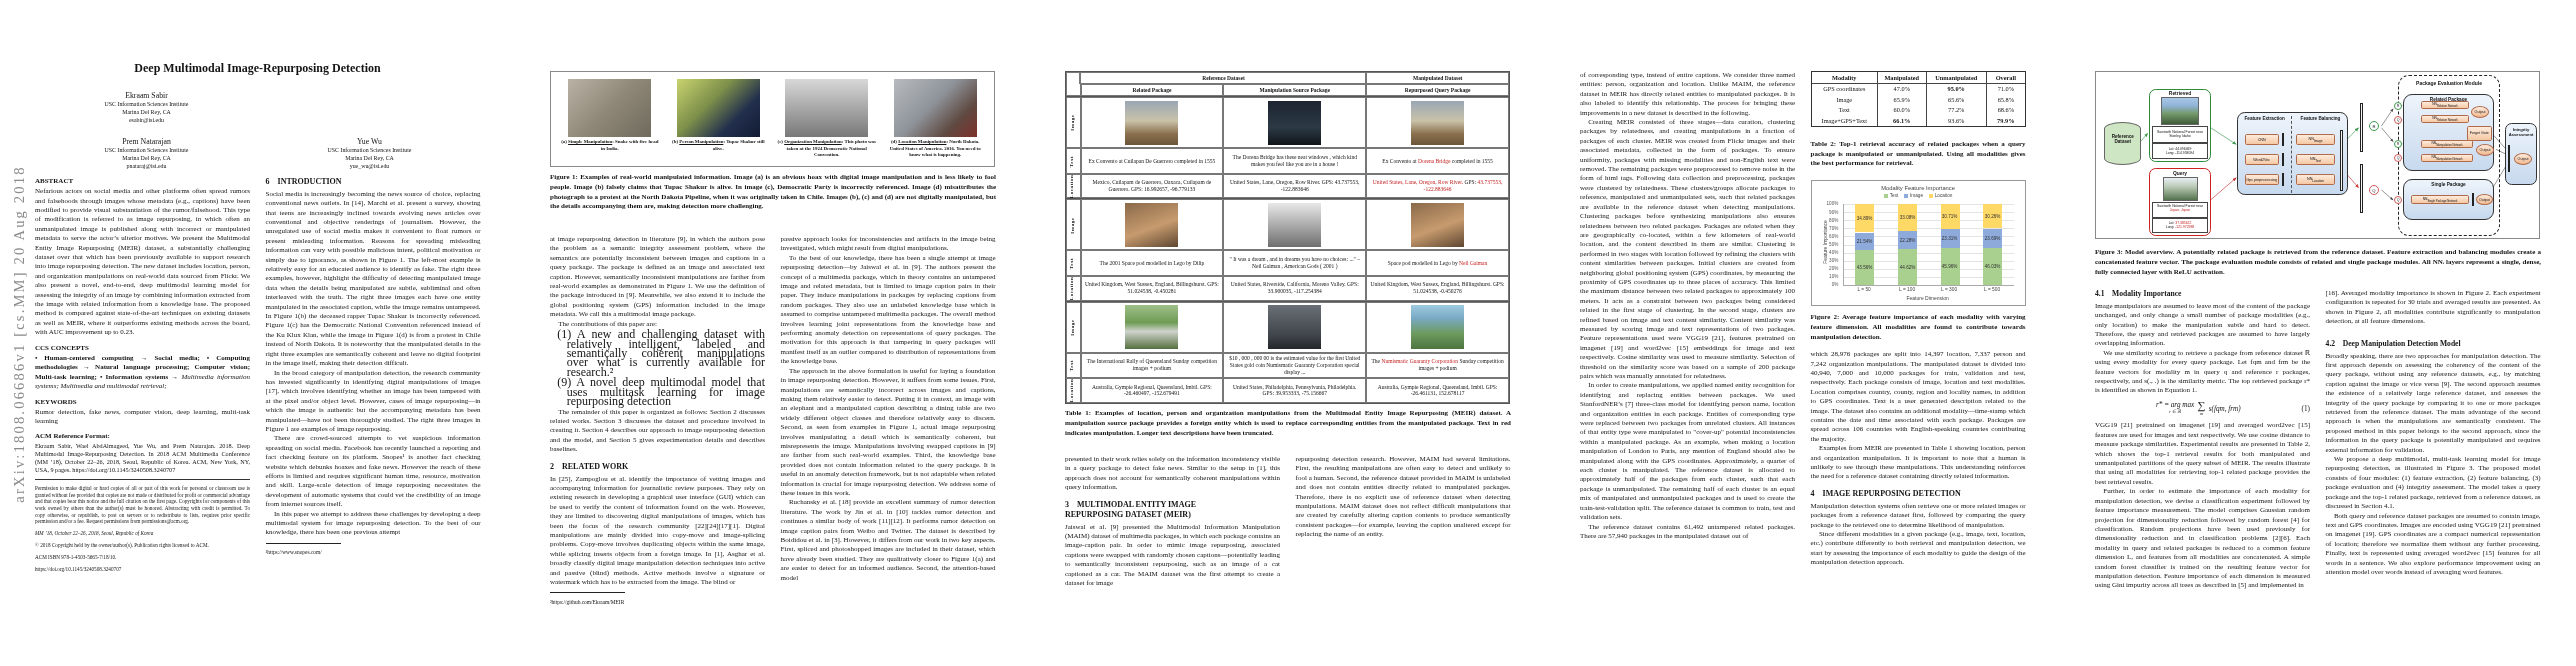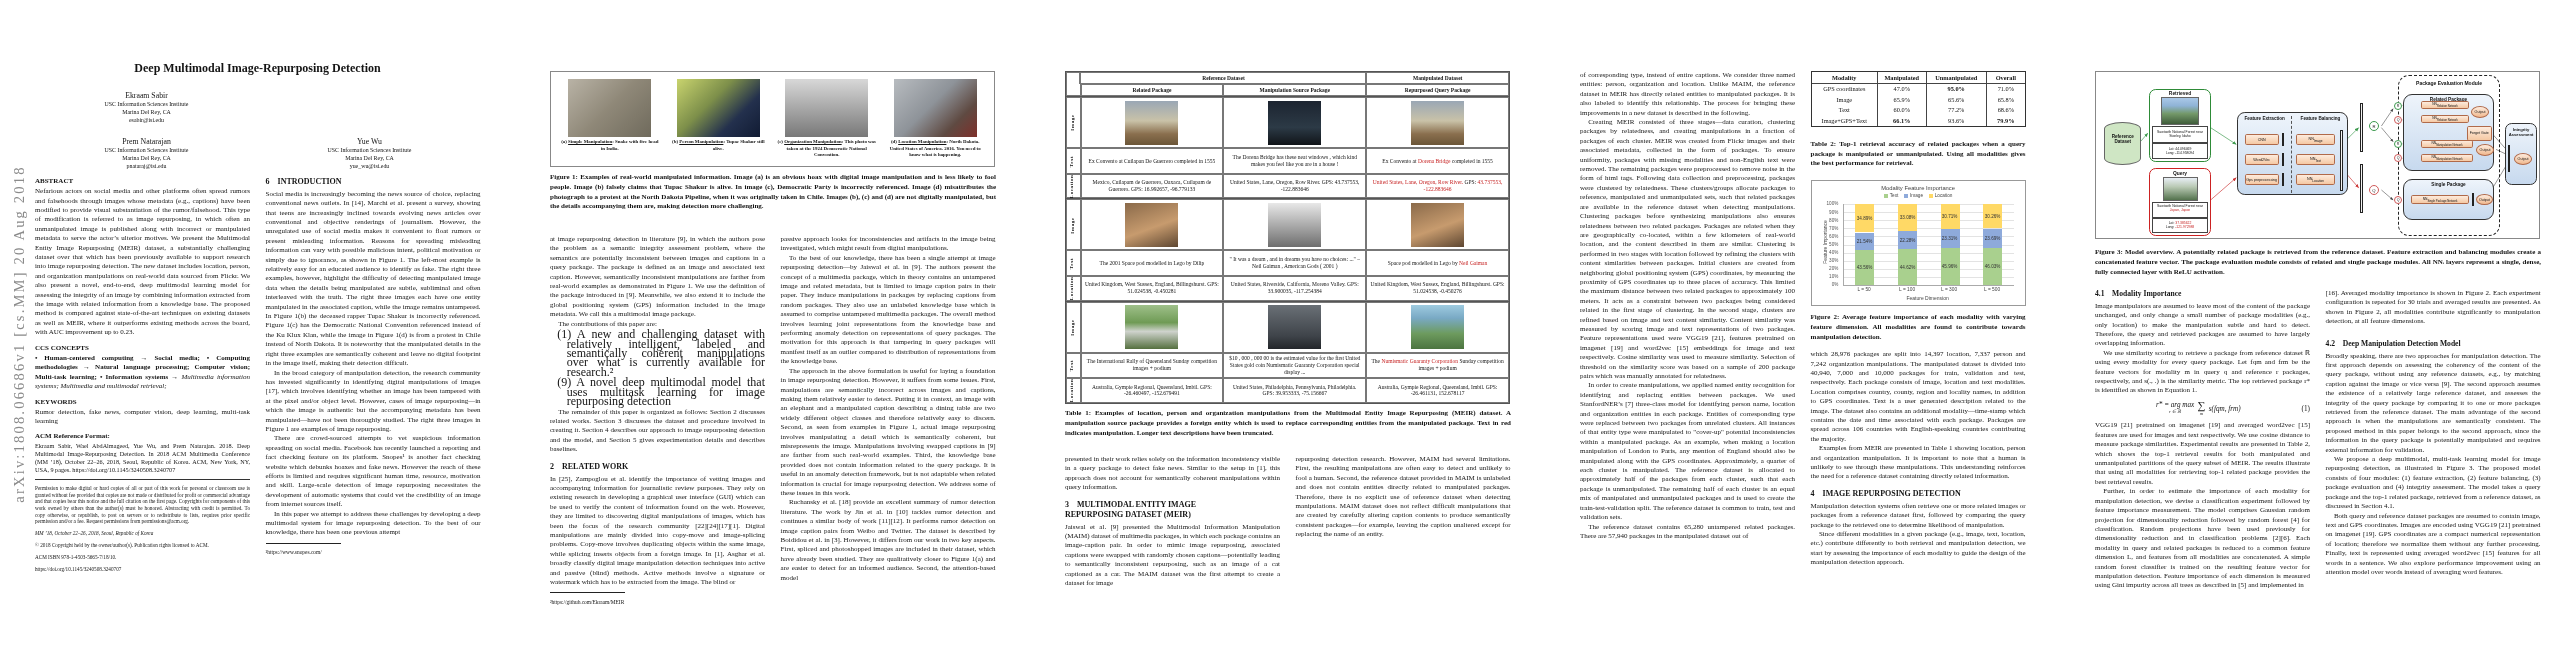--- a/index.html
+++ b/index.html
@@ -344,21 +344,21 @@
       </div>
     </div>
   </div>
 
   <div class="page">
     <div class="twocol" style="top:71px;">
       <div class="c">
         <p class="p ni">of corresponding type, instead of entire captions. We consider three named entities: person, organization and location. Unlike MAIM, the reference dataset in MEIR has directly related entities to manipulated packages. It is also labeled to identify this relationship. The process for bringing these improvements in a new dataset is described in the following.</p>
         <p class="p">Creating MEIR consisted of three stages—data curation, clustering packages by relatedness, and creating manipulations in a fraction of packages of each cluster. MEIR was created from Flickr images and their associated metadata, collected in the form of packages. To ensure uniformity, packages with missing modalities and non-English text were removed. The remaining packages were preprocessed to remove noise in the form of html tags. Following data collection and preprocessing, packages were clustered by relatedness. These clusters/groups allocate packages to reference, manipulated and unmanipulated sets, such that related packages are available in the reference dataset when detecting manipulations. Clustering packages before synthesizing manipulations also ensures relatedness between two related packages. Packages are related when they are geographically co-located, within a few kilometers of real-world location, and the content described in them are similar. Clustering is performed in two stages with location followed by refining the clusters with content similarities between packages. Initial clusters are created from neighboring global positioning system (GPS) coordinates, by measuring the proximity of GPS coordinates up to three places of accuracy. This limited the maximum distance between two related packages to approximately 100 meters. It acts as a constraint between two packages being considered related in the first stage of clustering. In the second stage, clusters are refined based on image and text content similarity. Content similarity was measured by scoring image and text representations of two packages. Feature representations used were VGG19 [21], features pretrained on imagenet [19] and word2vec [15] embeddings for image and text respectively. Cosine similarity was used to measure similarity. Selection of threshold on the similarity score was based on a sample of 200 package pairs which was manually annotated for relatedness.</p>
         <p class="p">In order to create manipulations, we applied named entity recognition for identifying and replacing entities between packages. We used StanfordNER’s [7] three-class model for identifying person name, location and organization entities in each package. Entities of corresponding type were replaced between two packages from unrelated clusters. All instances of that entity type were manipulated to "cover-up" potential inconsistencies within a manipulated package. As an example, when making a location manipulation of London to Paris, any mention of England should also be manipulated along with the GPS coordinates. Approximately, a quarter of each cluster is manipulated. The reference dataset is allocated to approximately half of the packages from each cluster, such that each package is unmanipulated. The remaining half of each cluster is an equal mix of manipulated and unmanipulated packages and is used to create the train-test-validation split. The reference dataset is common to train, test and validation sets.</p>
-        <p class="p">The reference dataset contains 65,280 untampered related packages. There are 57,940 packages in the manipulated dataset out of</p>
+        <p class="p">The reference dataset contains 61,492 untampered related packages. There are 57,940 packages in the manipulated dataset out of</p>
       </div>
       <div class="c">
         <div class="t2">
           <div class="t2r t2head">
             <div class="t2c m">Modality</div>
             <div class="t2c a">Manipulated</div>
             <div class="t2c u">Unmanipulated</div>
             <div class="t2c o">Overall</div>
           </div>
           <div class="t2r">

